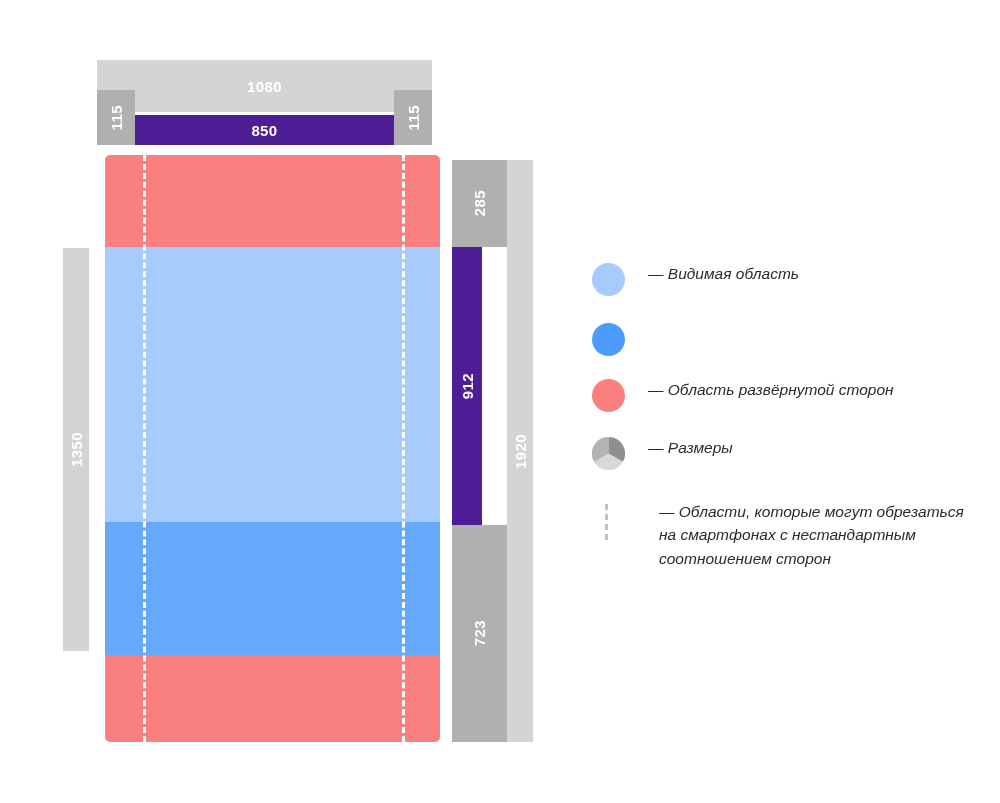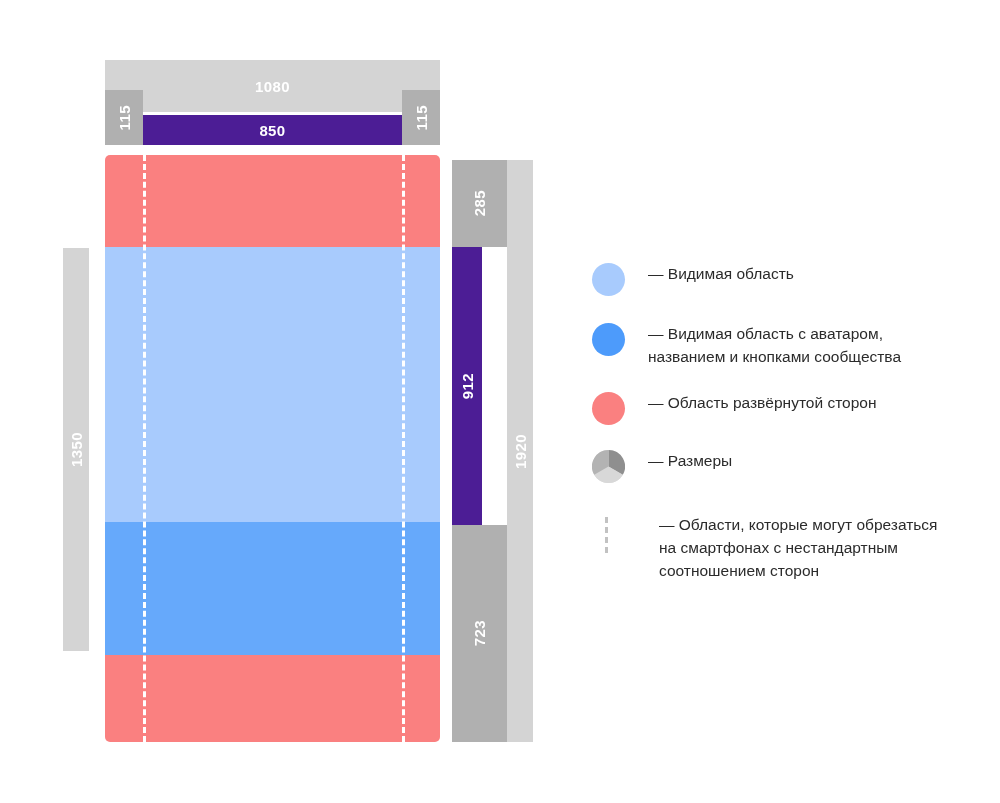--- a/index.html
+++ b/index.html
@@ -93,36 +93,37 @@
     display: block;
   }
   .legend-text {
     flex: 1;
     margin-left: 20px;
     font-size: 15.5px;
     line-height: 1.5;
     color: #2b2b2b;
     font-weight: 400;
     white-space: pre-line;
+    font-style: italic;
   }
   .dash-marker {
     width: 3px;
     height: 36px;
     border-left: 3px dashed #c2c2c2;
     margin-left: 13px;
     margin-top: 3px;
   }
   .legend-row.dashed .legend-text { margin-left: 31px; }
 </style>
 </head>
 <body>
 
 <div id="stage">
 
-  <div class="abs" style="left:105px; top:60px; width:335px; height:65px;text-align:center;">
+  <div class="abs" style="left:97px; top:60px; width:335px; height:65px;text-align:center;">
 
     <div class="meas light abs" style="left:0; top:0; width:335px; height:52px;">
       <span>1080</span>
     </div>
 
     <div class="meas medium abs" style="left:0; top:30px; width:38px; height:55px;">
       <span class="vtext">115</span>
     </div>
 
     <div class="meas medium abs" style="left:297px; top:30px; width:38px; height:55px;">
@@ -173,22 +174,20 @@
       <div class="swatch-wrap">
         <span class="dot" style="background:#a8cbfd;"></span>
       </div>
       <div class="legend-text">— Видимая область</div>
     </div>
 
     <div class="legend-row" style="margin-bottom:22px;">
       <div class="swatch-wrap">
         <span class="dot" style="background:#4d9bfb;"></span>
       </div>
-      <div class="legend-text">— Видимая область с аватаром,
-названием и кнопками сообщества</div>
     </div>
 
     <div class="legend-row" style="margin-bottom:24px;">
       <div class="swatch-wrap">
         <span class="dot" style="background:#fa8080;"></span>
       </div>
       <div class="legend-text">— Область развёрнутой сторон</div>
     </div>
 
     <div class="legend-row" style="margin-bottom:30px;">

